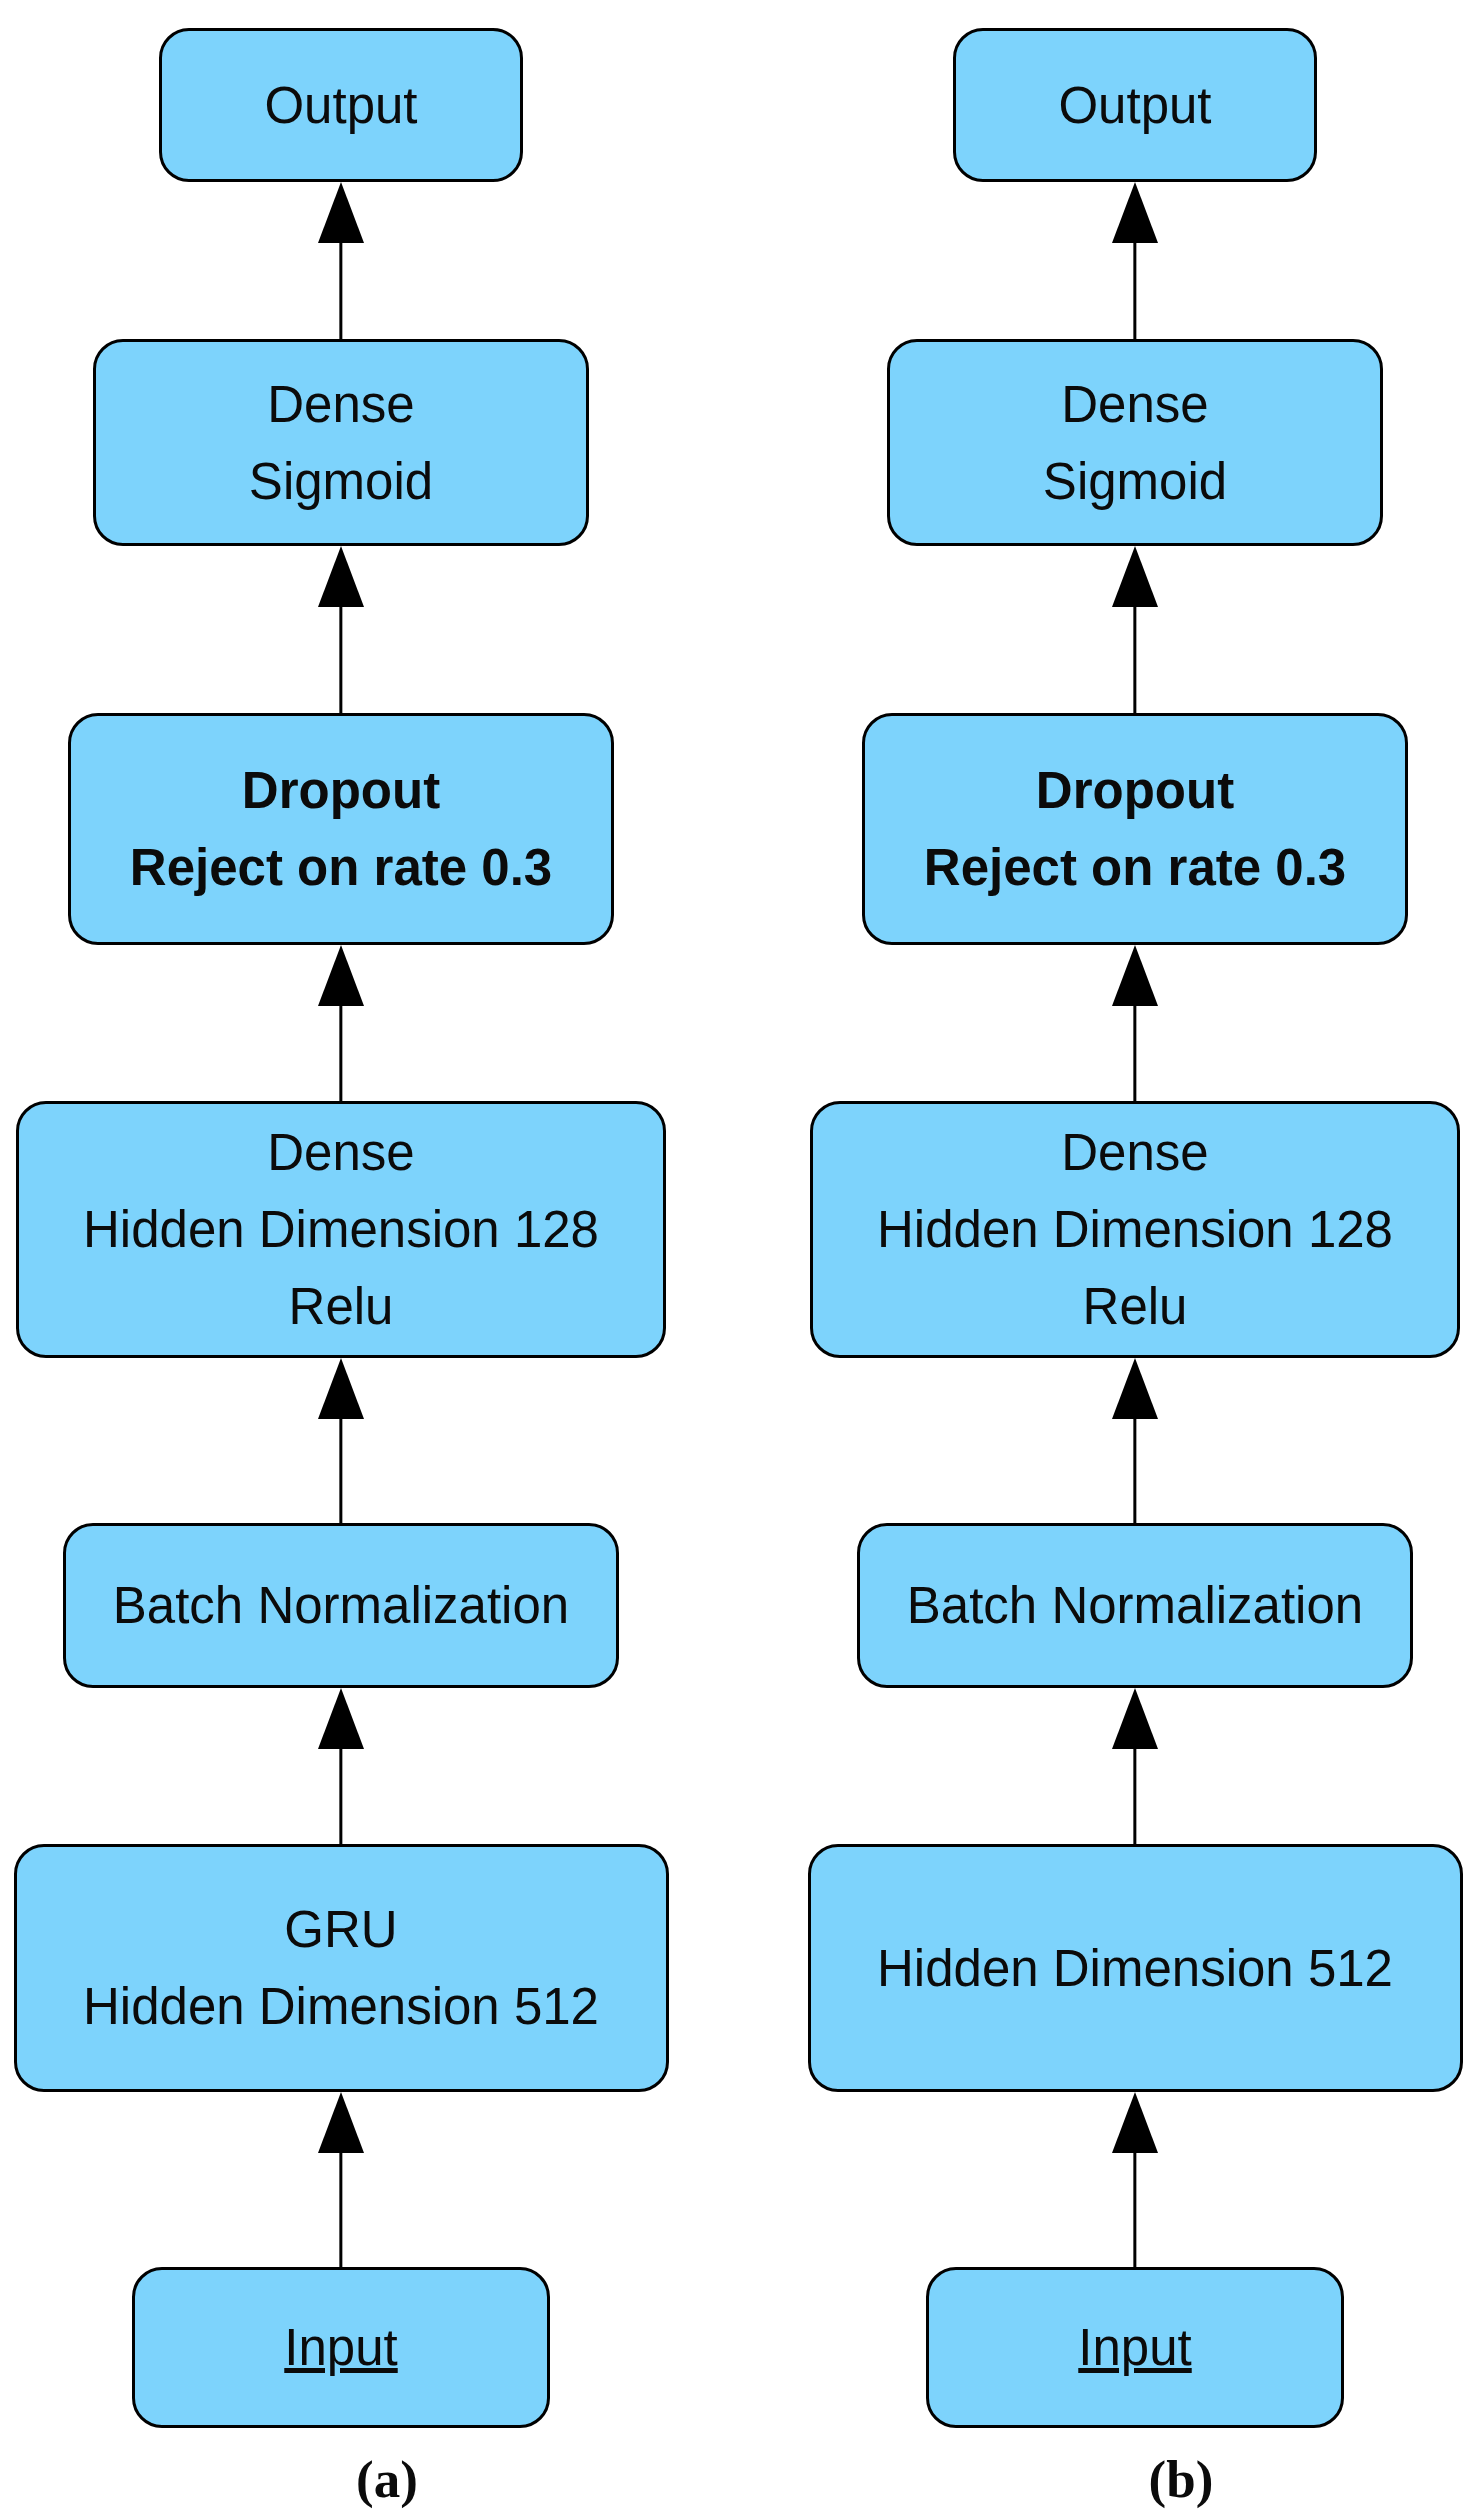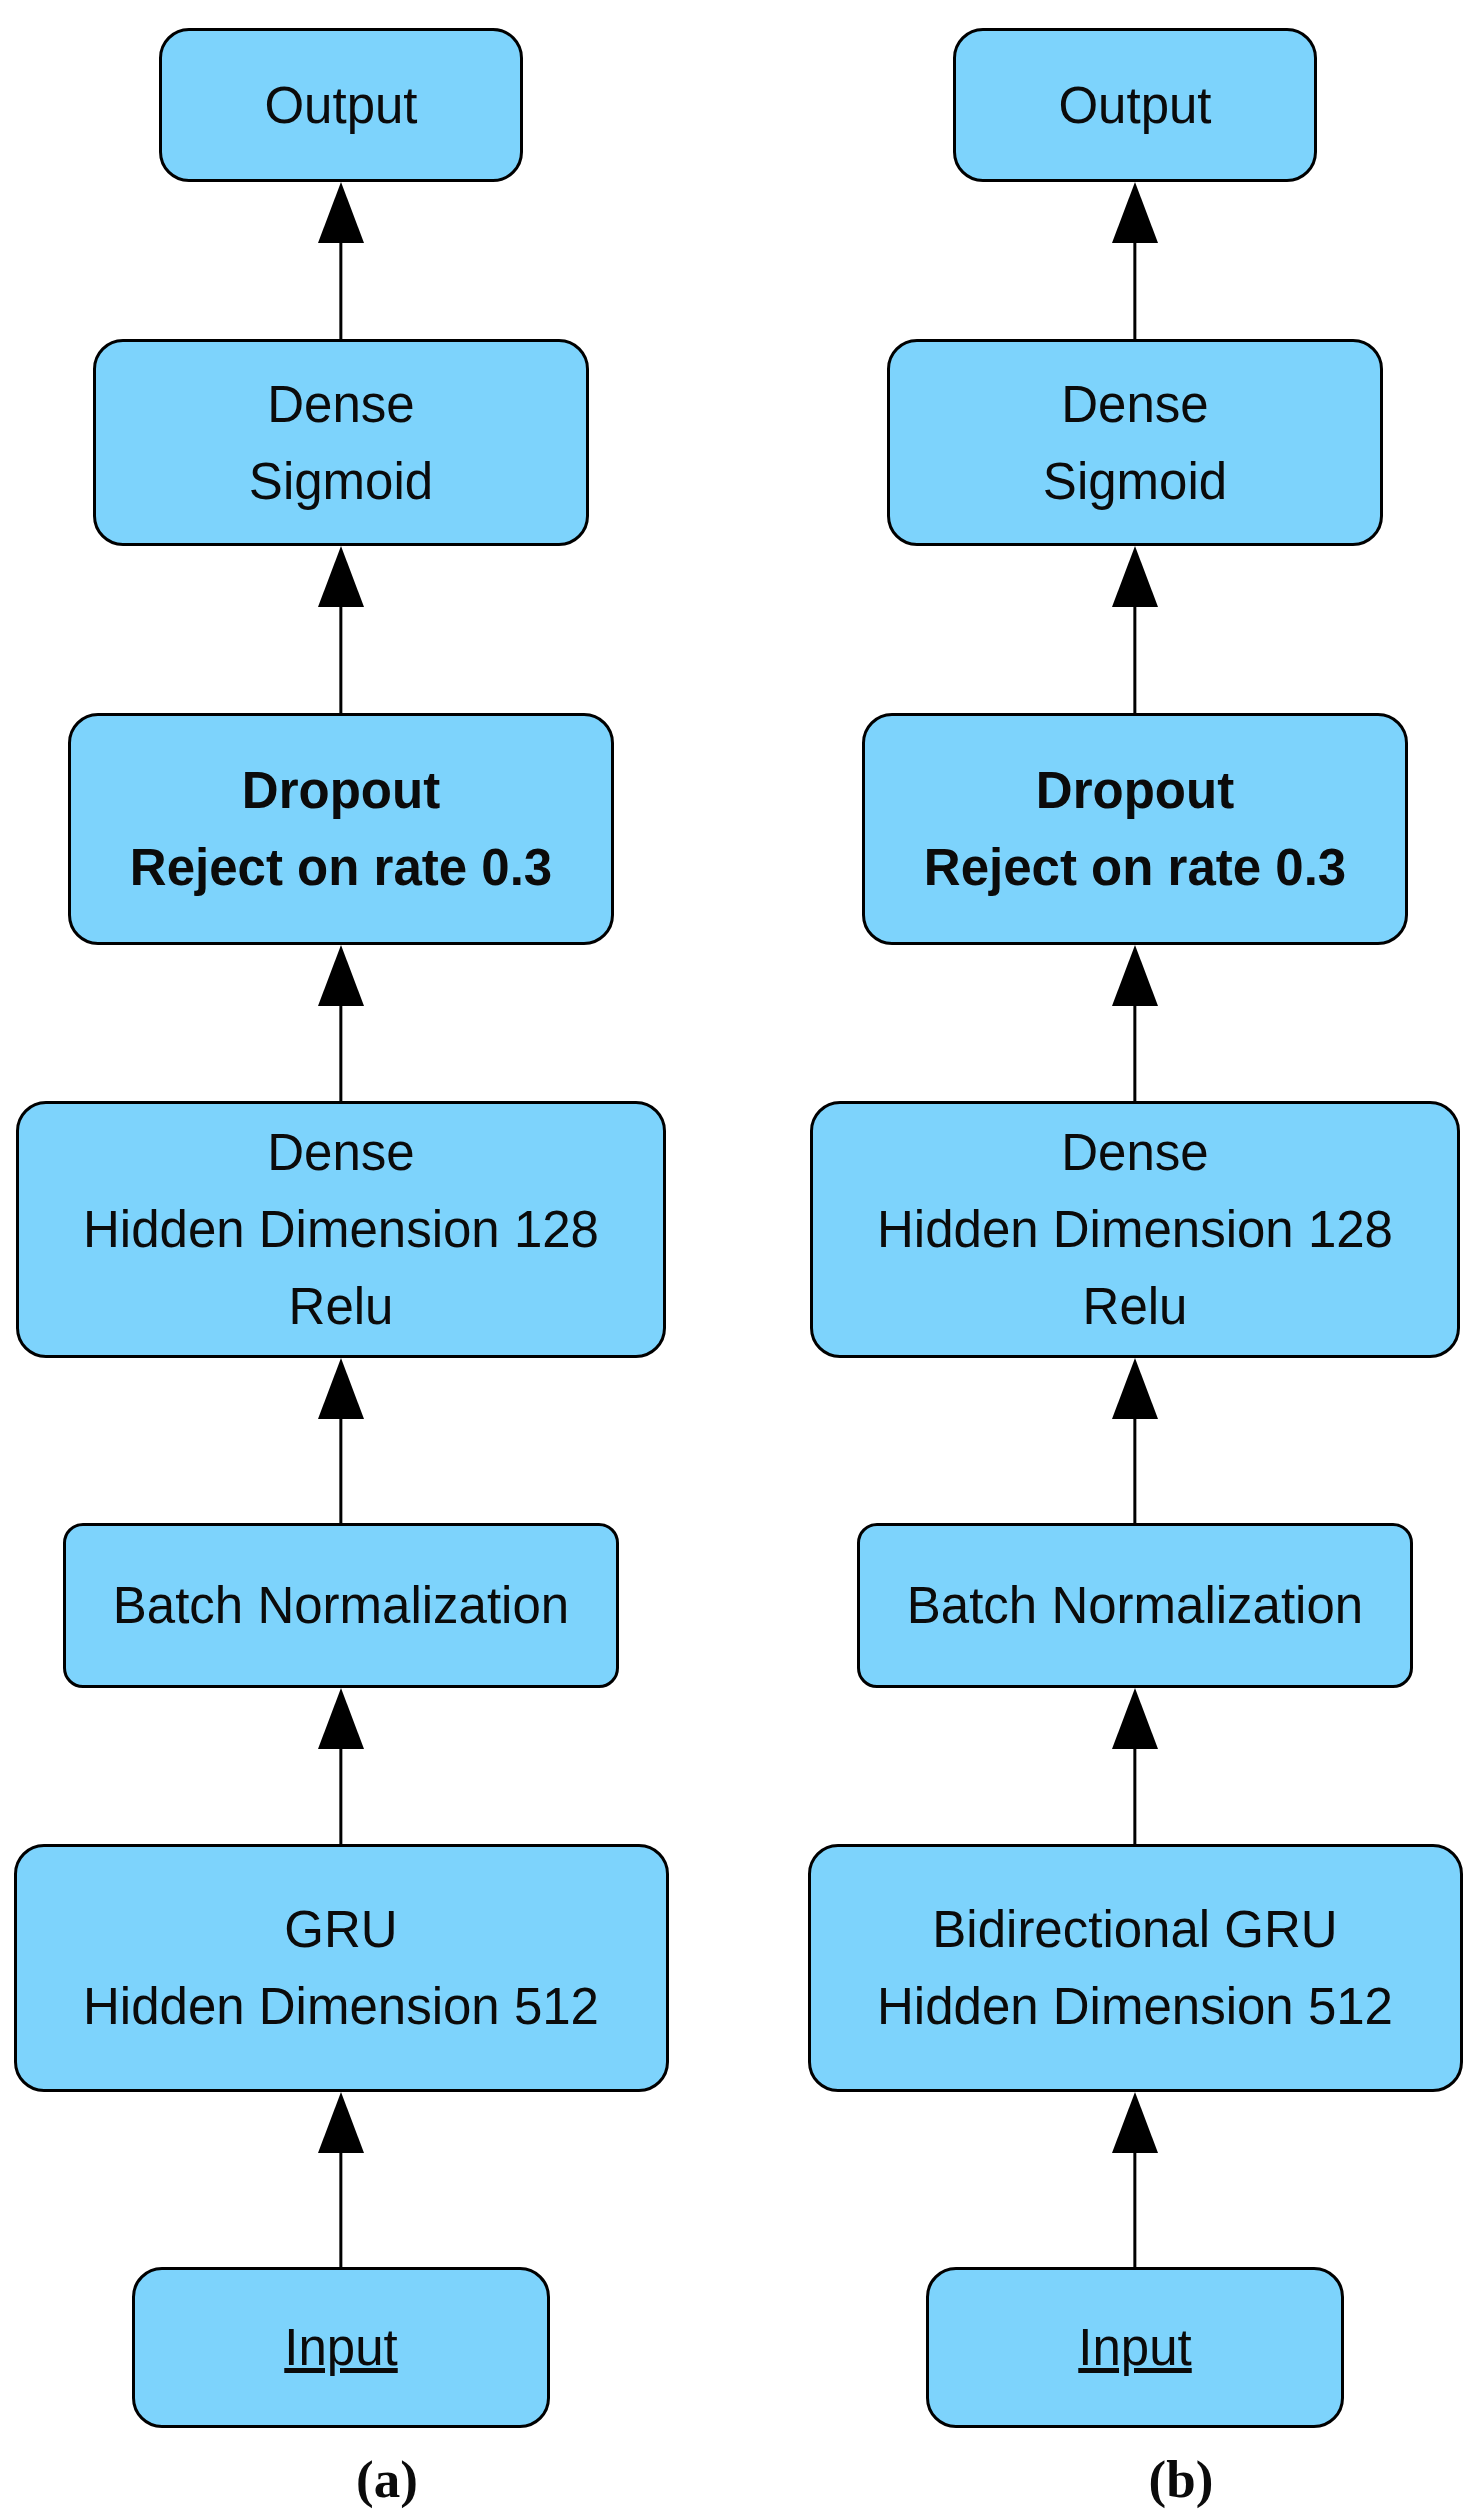--- a/index.html
+++ b/index.html
@@ -47,21 +47,21 @@
   .node .nline {
     font-size: 51px;
     line-height: 77px;
     white-space: nowrap;
   }
   
   .n1 { width: 364px; height: 154px; }
   .n2 { width: 496px; height: 207px; }
   .n3 { width: 546px; height: 232px; font-weight: bold; }
   .n4 { width: 650px; height: 257px; }
-  .n5 { width: 556px; height: 165px; border-radius: 20px; }
+  .n5 { width: 556px; height: 165px; }
   .n6 { width: 655px; height: 248px; }
   .n7 { width: 418px; height: 161px; text-decoration: underline; }
 
   
   .arrow {
     position: relative;
     width: 46px;
     flex: 0 0 auto;
   }
   .a1 { height: 157px; }
@@ -174,21 +174,20 @@
       <div class="nline">Relu</div>
     </div>
     <div class="arrow a4"></div>
 
     <div class="node n5">
       <div class="nline">Batch Normalization</div>
     </div>
     <div class="arrow a5"></div>
 
     <div class="node n6">
-      <div class="nline">Bidirectional GRU</div>
       <div class="nline">Hidden Dimension 512</div>
     </div>
     <div class="arrow a6"></div>
 
     <div class="node n7">
       <div class="nline">Input</div>
     </div>
 
     <div class="caption">(b)</div>
   </section>

